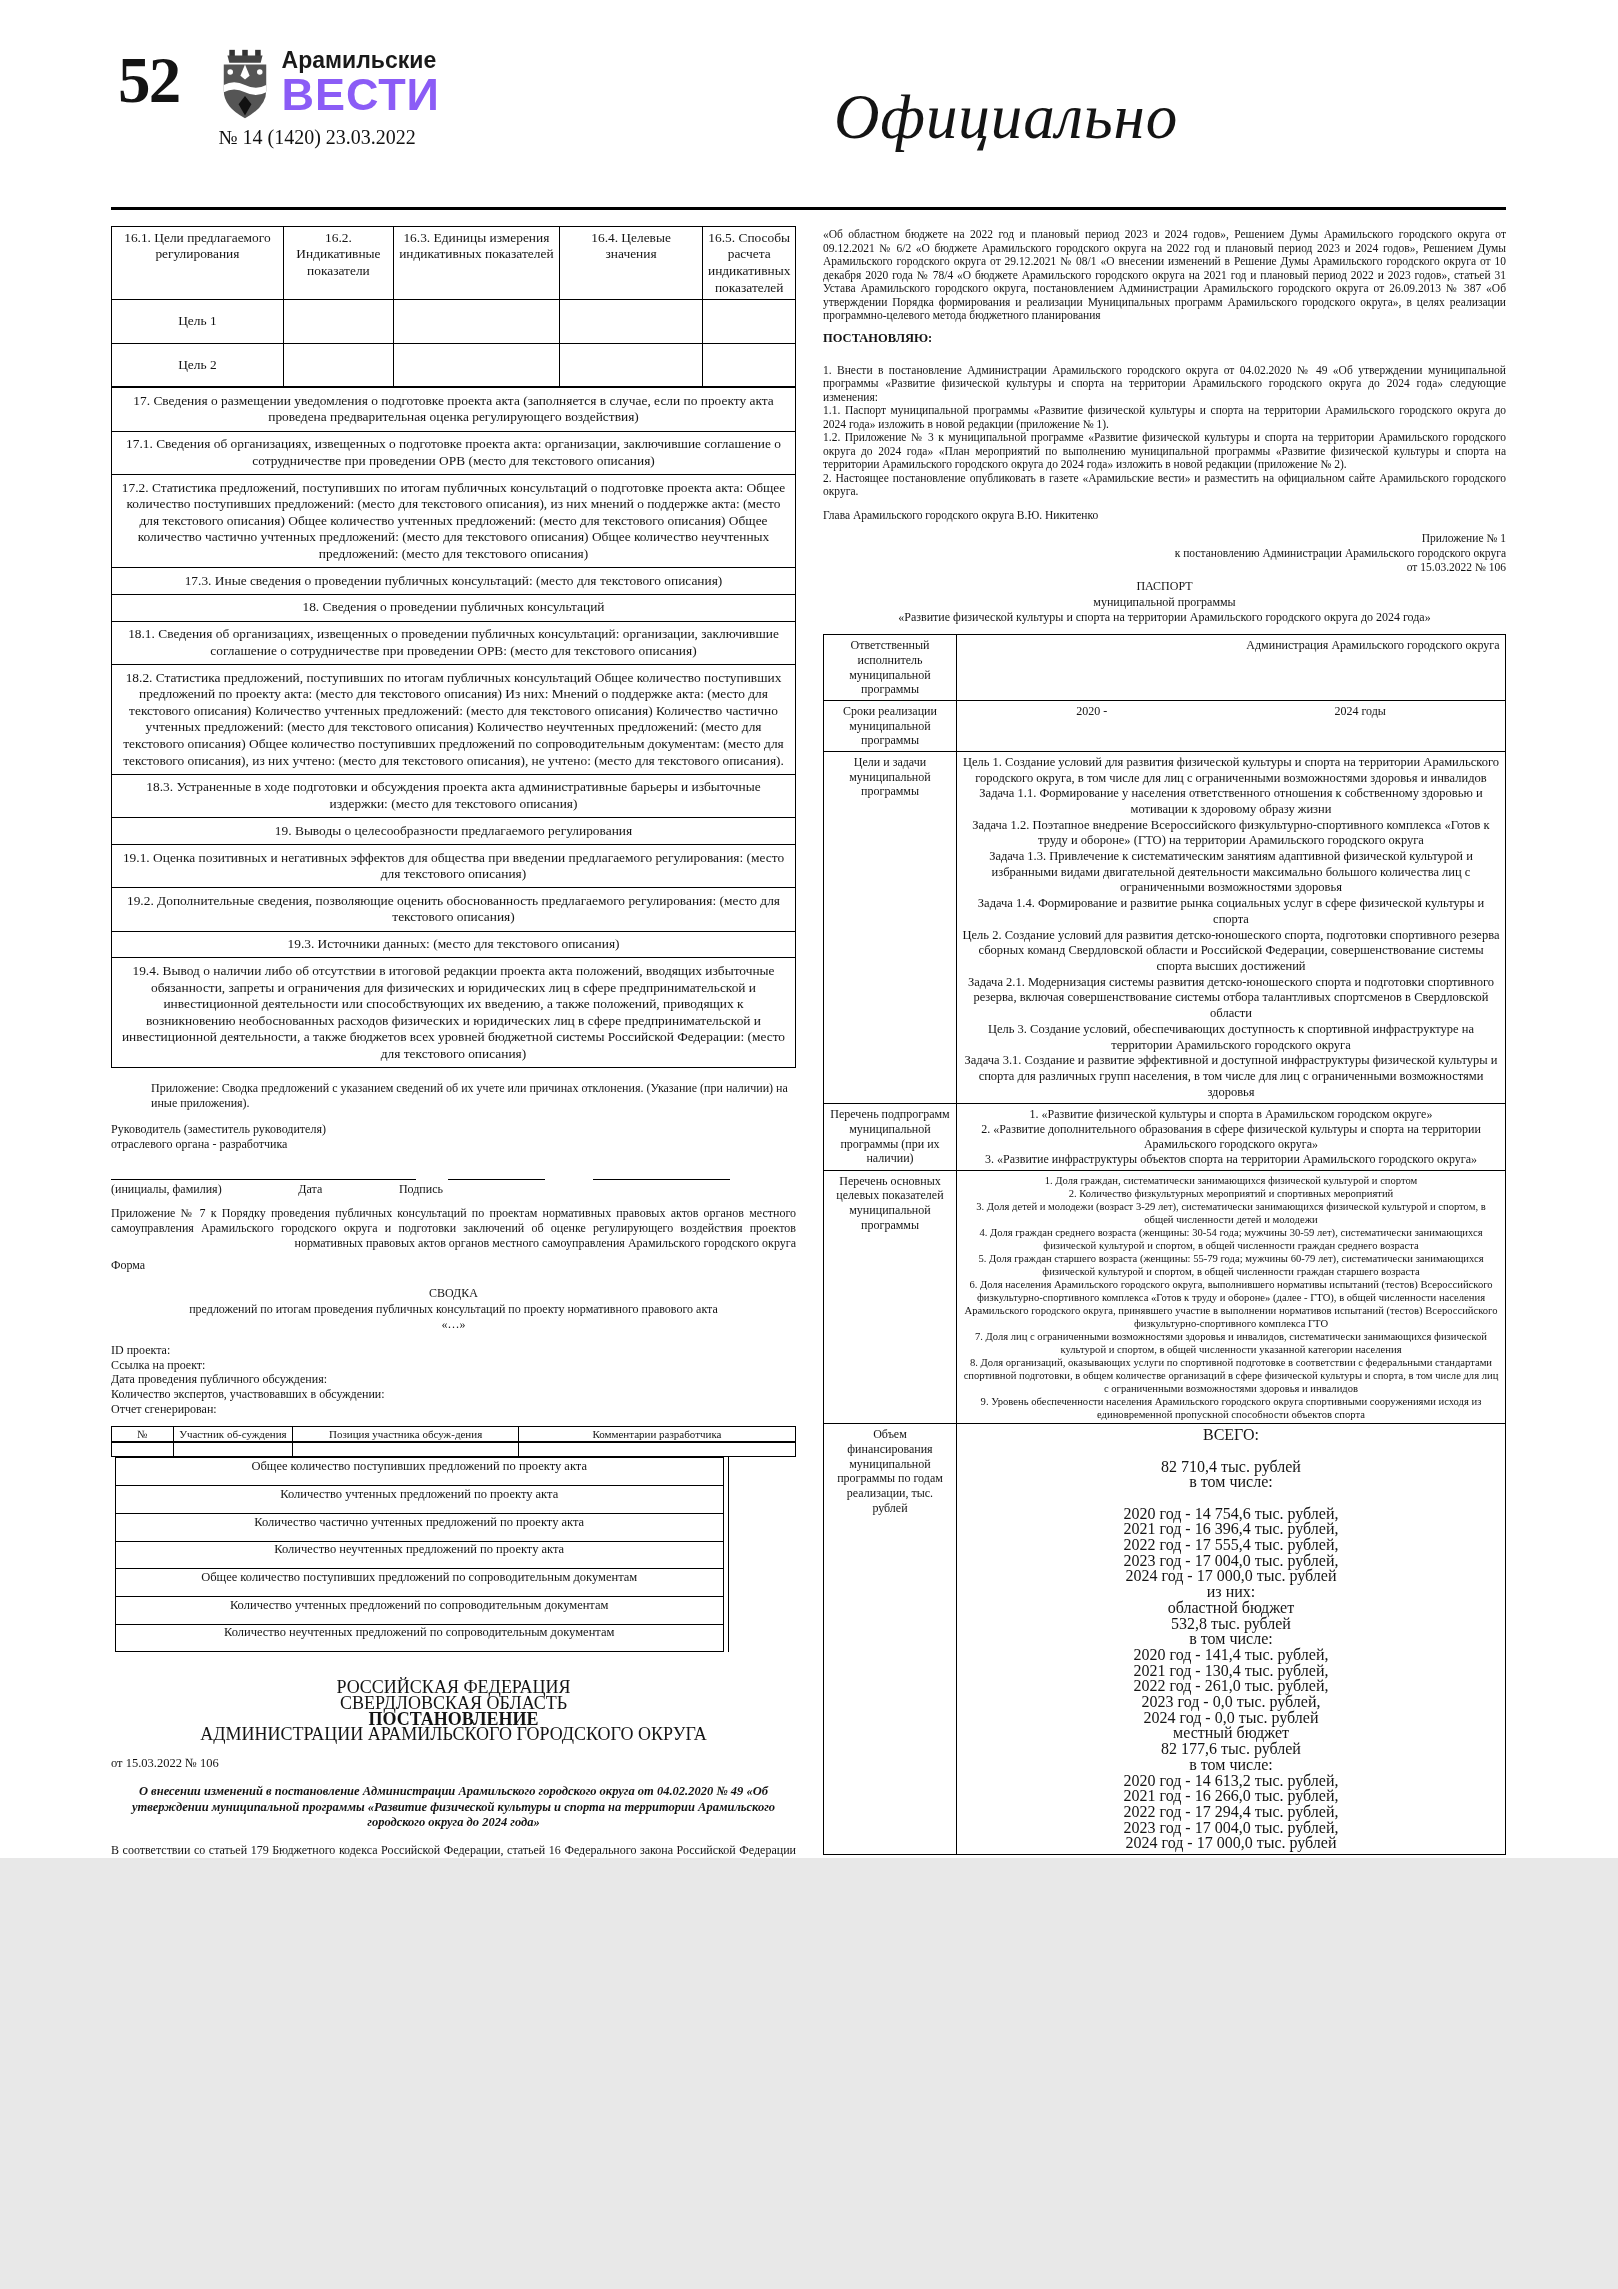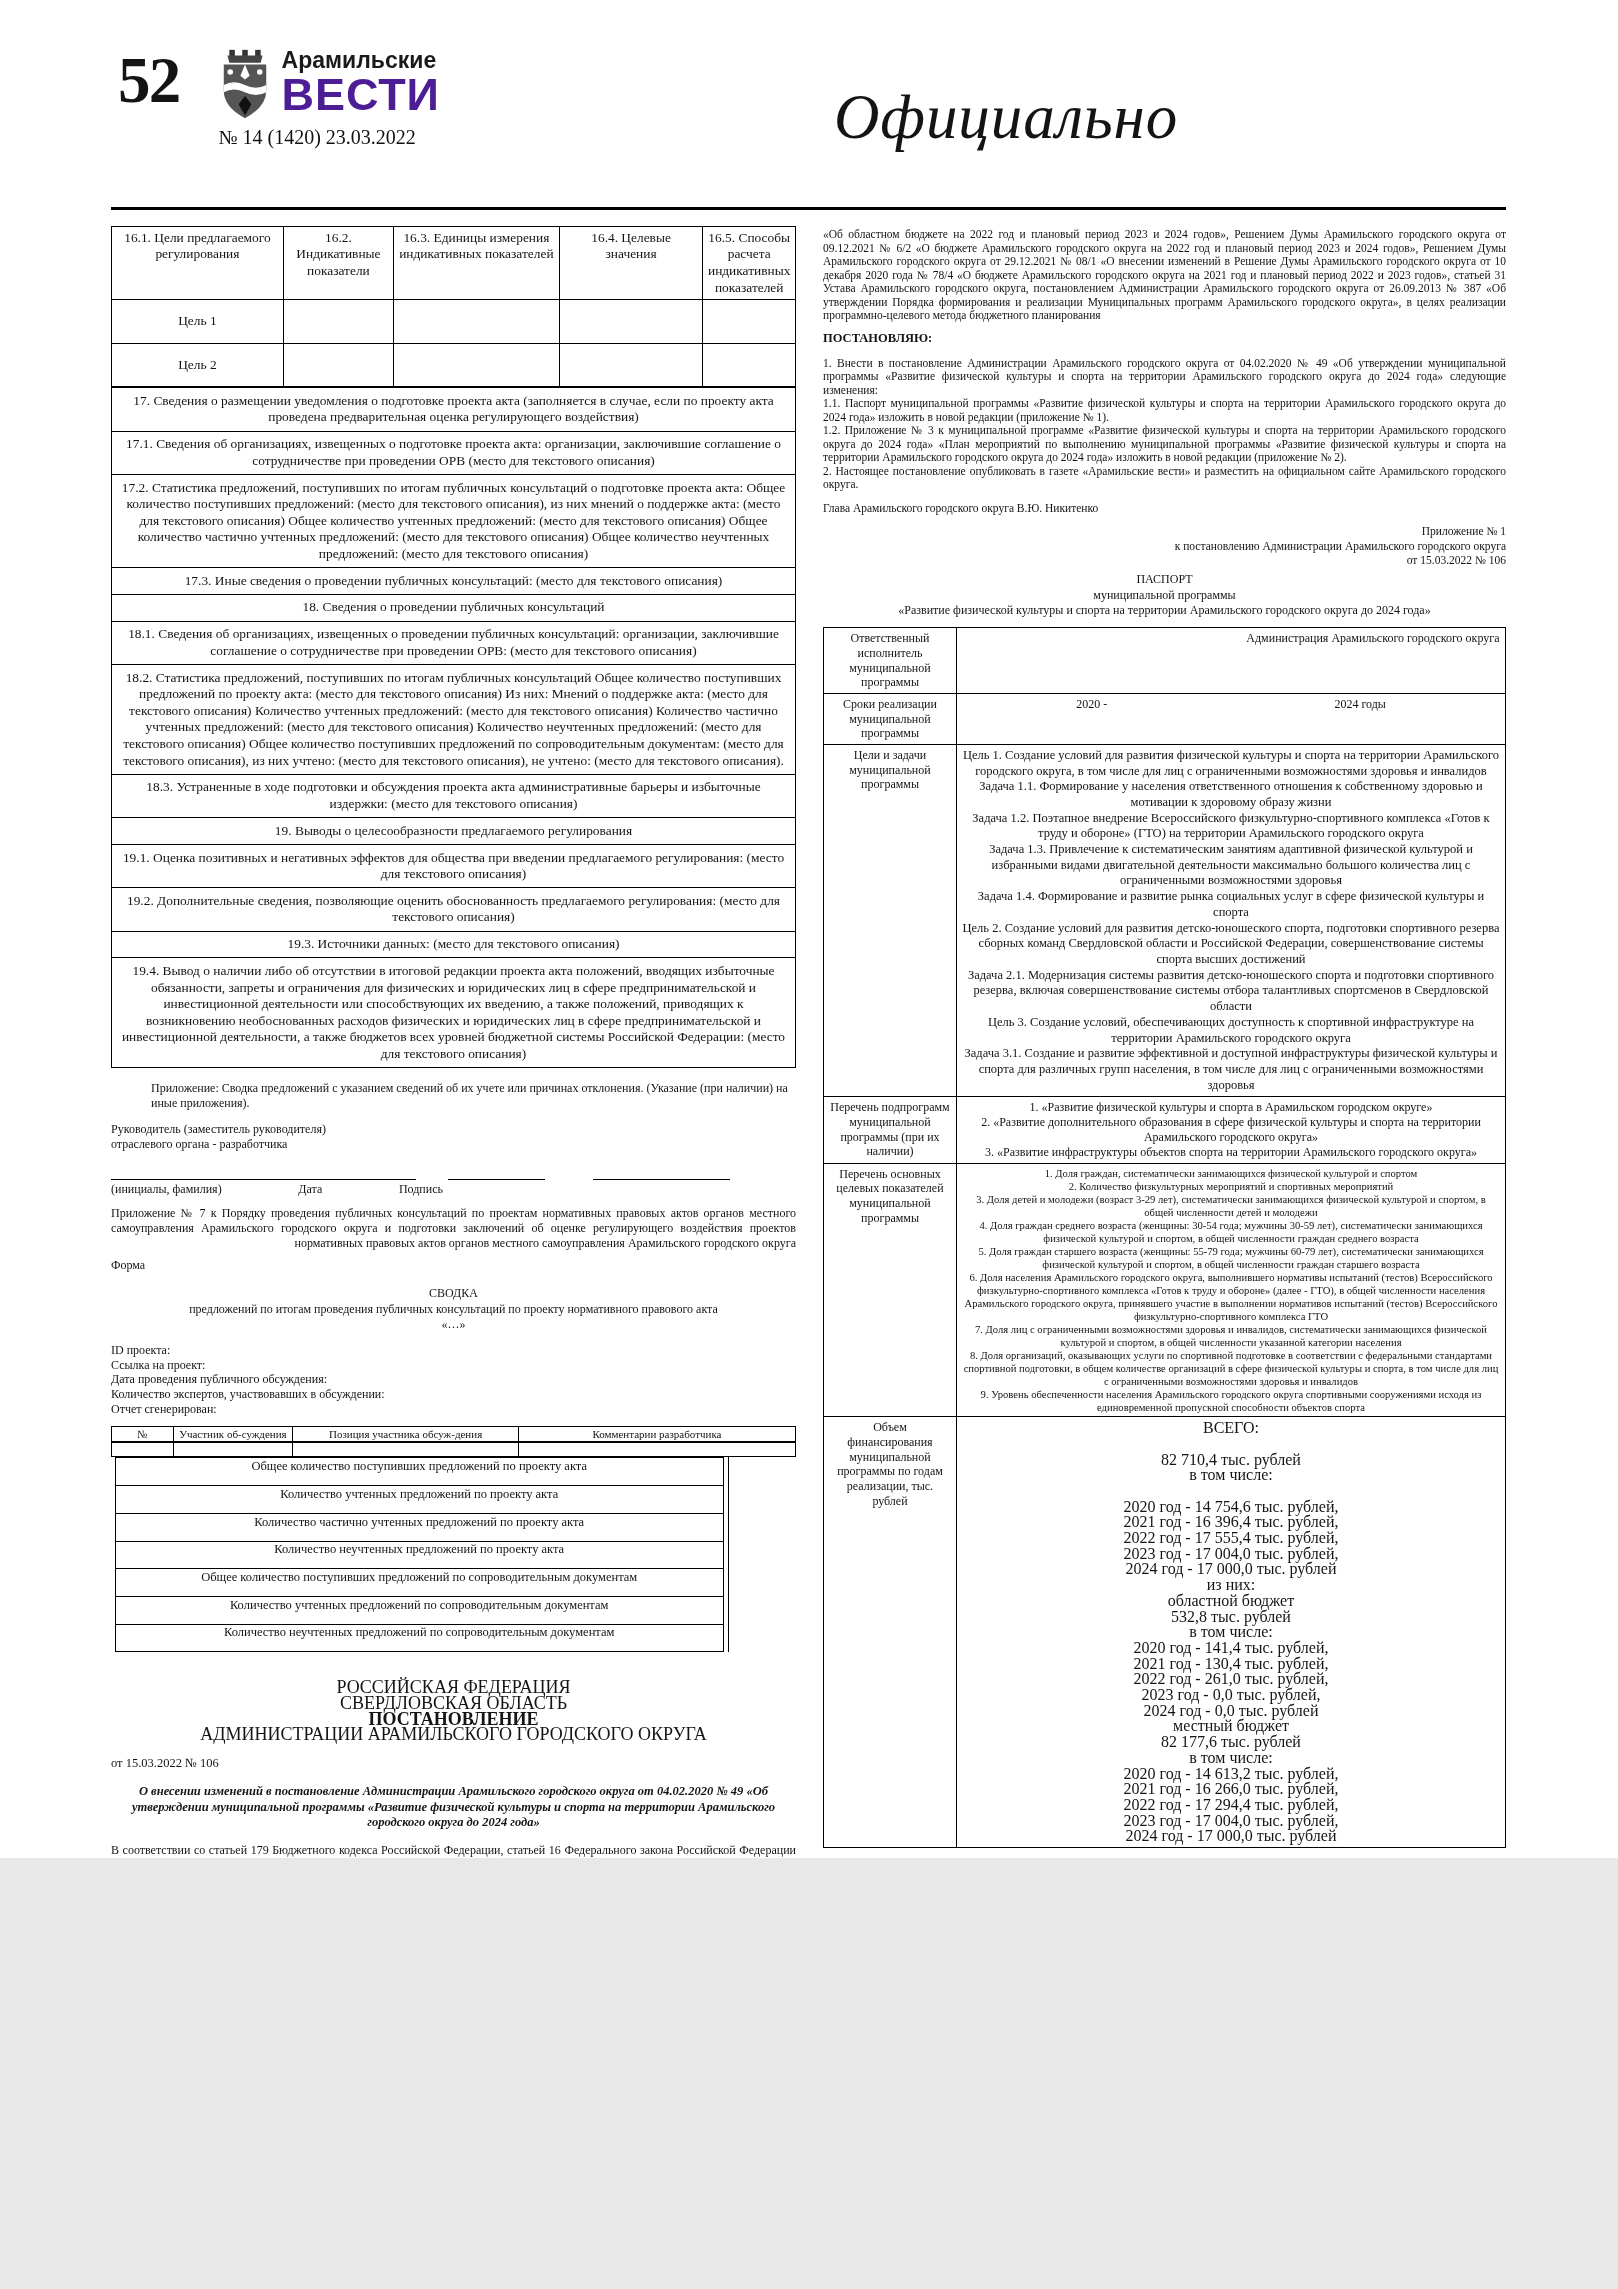--- a/index.html
+++ b/index.html
@@ -6,21 +6,21 @@
   .page{position:relative;width:1619px;height:1858px;background:#fff;margin:0 auto;
         font-family:"Liberation Serif",serif;color:#141414;overflow:hidden;}
   
   .masthead{position:absolute;top:48px;left:118px;display:flex;align-items:flex-start;}
   .page-num{font-size:65px;font-weight:bold;line-height:1;letter-spacing:-1.8px;}
   .logo-wrap{margin-left:39px;display:flex;flex-direction:column;}
   .logo-row{display:flex;align-items:flex-start;}
   .crest{width:54px;height:72px;margin-right:9.2px;}
   .paper-names{display:flex;flex-direction:column;font-family:"Liberation Sans",sans-serif;}
   .paper-top{font-size:23px;font-weight:bold;color:#1a1a1a;line-height:1.05;}
-  .paper-bottom{font-size:45px;font-weight:bold;color:#4c1d95;line-height:1.0;letter-spacing:0.9px;}
+  .paper-bottom{font-size:45px;font-weight:bold;color:#8b5cf6;line-height:1.0;letter-spacing:0.9px;}
   .issue-line{font-size:20px;margin-top:5.5px;color:#111;}
   .section-title{position:absolute;top:81px;left:683px;width:646px;text-align:center;
                  font-size:63px;font-style:italic;font-weight:500;letter-spacing:0.9px;}
   .head-rule{position:absolute;top:207px;left:111px;width:1395px;height:2.8px;background:#000;}
   
   .col-left{position:absolute;left:111px;top:226px;width:685px;}
   .col-right{position:absolute;left:823px;top:228px;width:683px;}
   
   table{border-collapse:collapse;width:100%;}
   .t16{font-size:13.4px;line-height:16.6px;}
@@ -49,21 +49,21 @@
   .count-row{border:1.8px solid #000;border-top:none;padding:0.9px 5.5px 11px;text-align:center;font-size:12.5px;line-height:14.8px;}
   .count-row:first-child{border-top:1.8px solid #000;}
   .res-block{margin-top:28px;text-align:center;font-size:18px;line-height:15.7px;}
   .res-bold{font-weight:bold;}
   .date-line{margin-top:13px;text-align:left;font-size:12.5px;}
   .decree-title{margin-top:13px;text-align:center;font-weight:bold;font-style:italic;font-size:12.5px;line-height:15.7px;}
   .body-par{margin-top:12px;text-align:justify;font-size:12px;line-height:14.8px;}
   
   .r-par{font-size:11.5px;line-height:13.5px;text-align:justify;}
   .r-resolve{font-weight:bold;font-size:12.5px;margin-top:8.3px;}
-  .r-items{margin-top:11px;}
+  .r-items{margin-top:18px;}
   .r-items .r-par{margin:0;}
   .r-head-sig{font-size:11.5px;margin-top:10px;}
   .app1{margin-top:10px;text-align:right;font-size:11.5px;line-height:14.8px;}
   .passport-title{text-align:center;font-size:12px;line-height:15.7px;margin-top:3.7px;}
   .pass-table{margin-top:8.3px;font-size:12px;line-height:14.8px;}
   .pass-table td{border:1.8px solid #000;padding:2.8px 5.5px;vertical-align:top;}
   .pass-label{text-align:center;}
   .pass-val{text-align:center;}
   .srok-val{display:flex;justify-content:space-around;}
   .goal-line{font-size:12.5px;line-height:15.7px;text-align:center;}

